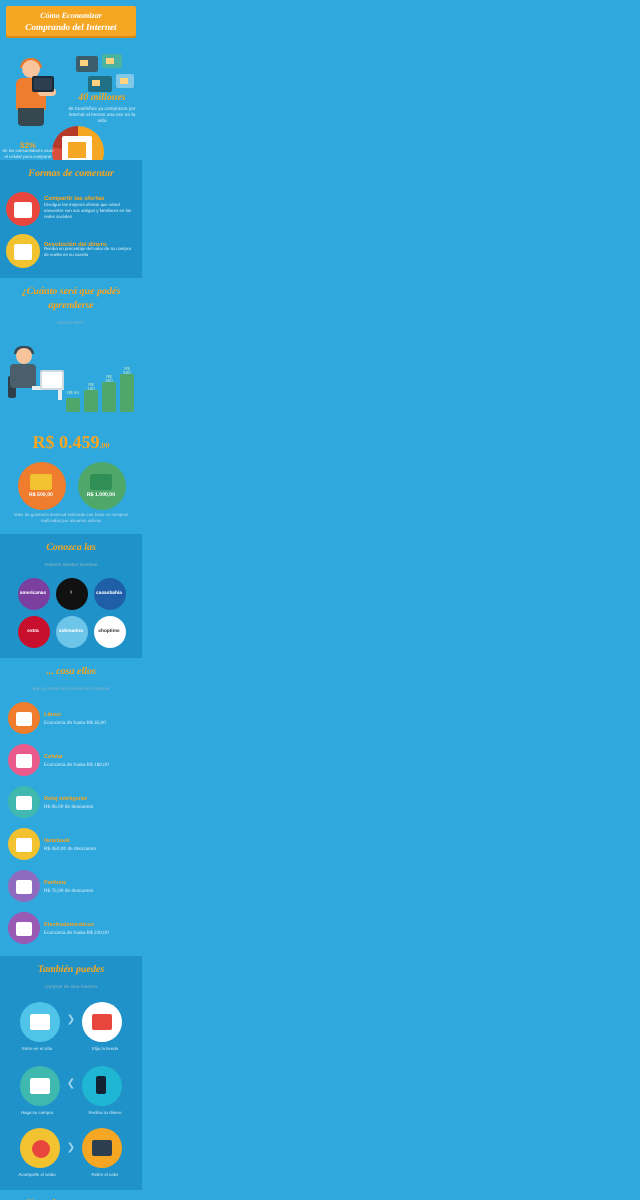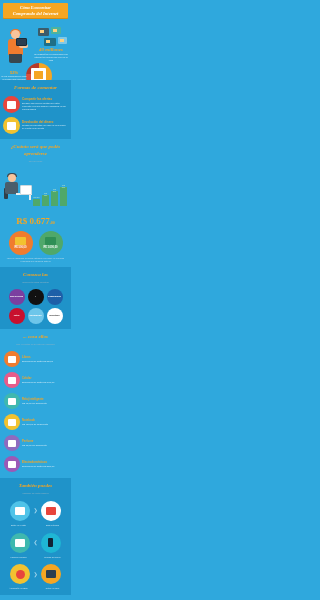--- a/index.html
+++ b/index.html
@@ -219,21 +219,21 @@
           <b>R$ 150</b>
         </div>
       <div class="stack s3">
           <b>R$ 300</b>
         </div>
       <div class="stack s4">
           <b>R$ 500</b>
         </div>
     </div>
 
-    <div class="amount"><span>R$ 0.677</span><small>,00</small></div>
+    <div class="amount"><span>R$ 0.459</span><small>,00</small></div>
 
     <div class="two">
       <div class="coin c-orange">
         <span class="ic"></span>
         <span class="lbl">R$ 500,00</span>
       </div>
       <div class="coin c-green">
         <span class="ic g"></span>
         <span class="lbl">R$ 1.000,00</span>
       </div>

